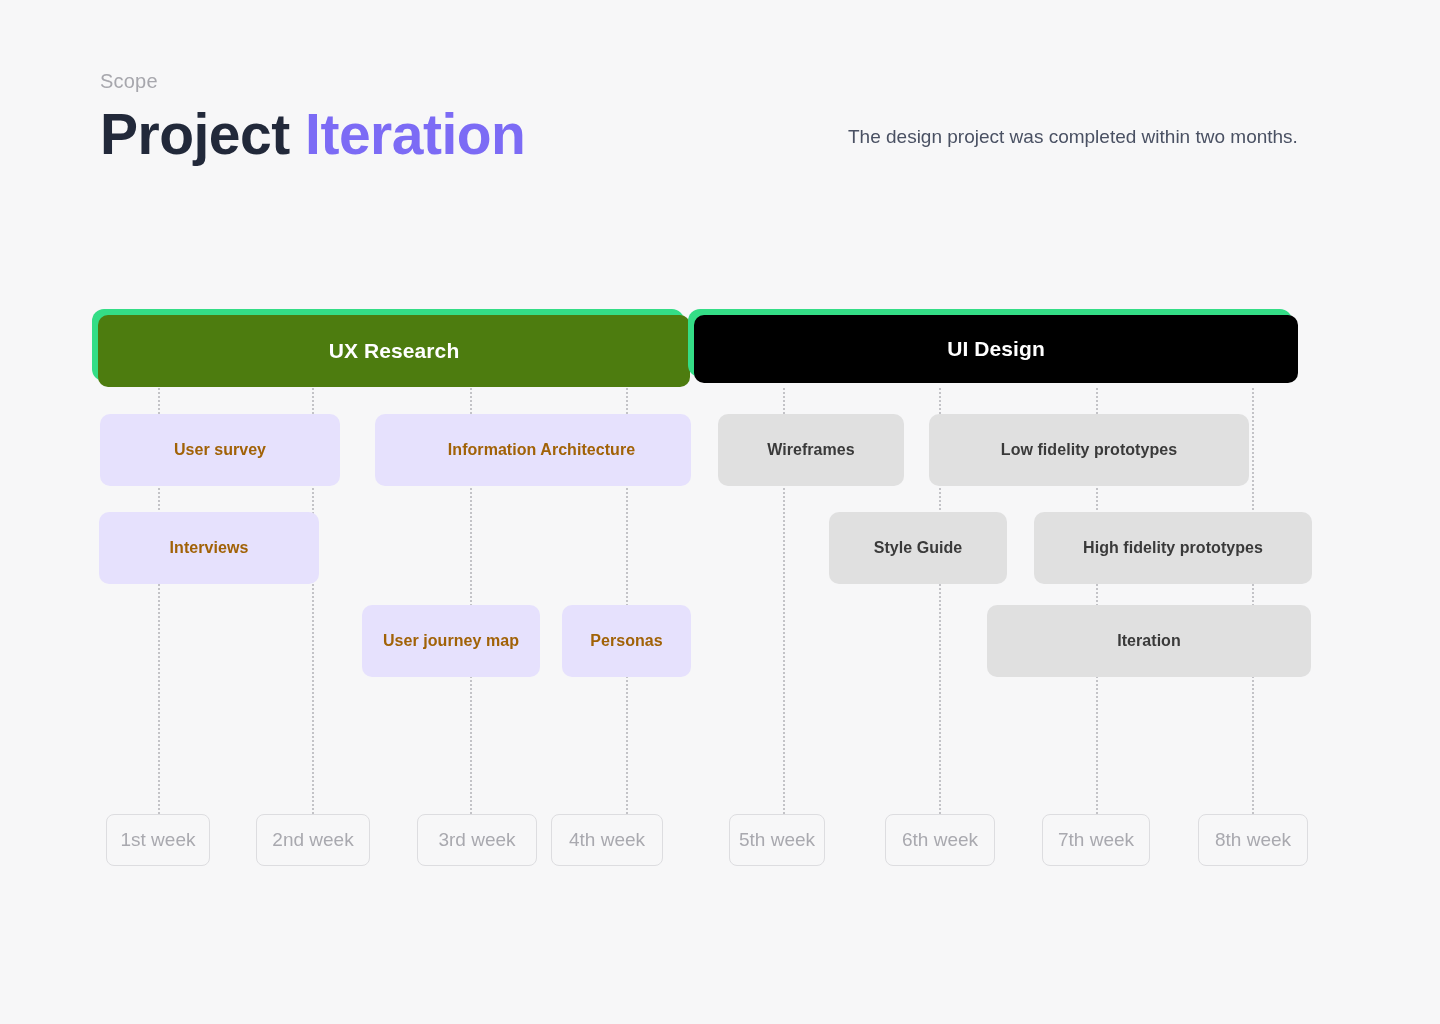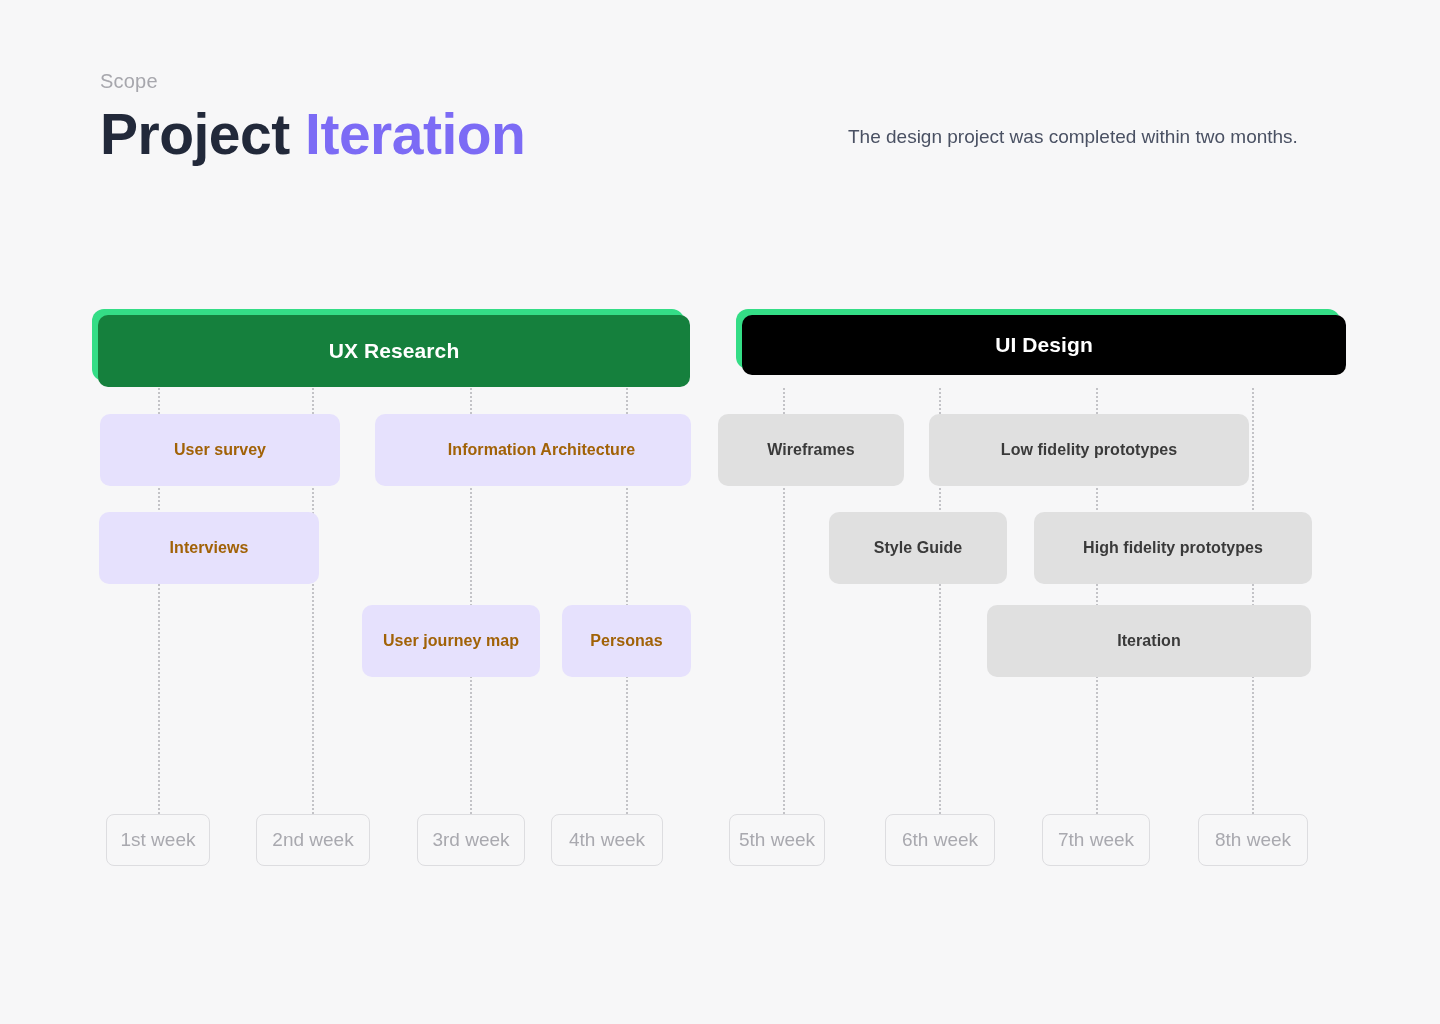--- a/index.html
+++ b/index.html
@@ -95,21 +95,21 @@
     bottom: 0;
     border-radius: 10px;
     display: flex;
     align-items: center;
     justify-content: center;
     color: #FFFFFF;
     font-size: 21px;
     font-weight: bold;
     letter-spacing: 0.1px;
   }
-  .phase.research .bar { background: #15803d; }
+  .phase.research .bar { background: #4d7c0f; }
   .phase.uidesign .bar { background: #000000; }
 
   
   .task {
     position: absolute;
     height: 72px;
     border-radius: 10px;
     display: flex;
     align-items: center;
     justify-content: center;
@@ -167,21 +167,21 @@
   <div class="gridline" style="left:783px;"></div>
   <div class="gridline" style="left:939px;"></div>
   <div class="gridline" style="left:1096px;"></div>
   <div class="gridline" style="left:1252px;"></div>
 
   <div class="phase research" style="left:92px; top:309px; width:598px; height:78px;">
     <div class="ring"></div>
     <div class="bar">UX Research</div>
   </div>
 
-  <div class="phase uidesign" style="left:736px; top:309px; width:610px; height:66px;">
+  <div class="phase uidesign" style="left:688px; top:309px; width:610px; height:74px;">
     <div class="ring"></div>
     <div class="bar">UI Design</div>
   </div>
 
   <div class="task purple" style="left:100px; top:414px; width:240px;">User survey</div>
   <div class="task purple" style="left:375px; top:414px; width:316px;padding-left:27px;">Information Architecture</div>
 
   <div class="task purple" style="left:99px; top:512px; width:220px;">Interviews</div>
 
   <div class="task purple" style="left:362px; top:605px; width:178px;">User journey map</div>
@@ -190,20 +190,20 @@
   <div class="task grey" style="left:718px; top:414px; width:186px;">Wireframes</div>
   <div class="task grey" style="left:929px; top:414px; width:320px;">Low fidelity prototypes</div>
 
   <div class="task grey" style="left:829px; top:512px; width:178px;">Style Guide</div>
   <div class="task grey" style="left:1034px; top:512px; width:278px;">High fidelity prototypes</div>
 
   <div class="task grey" style="left:987px; top:605px; width:324px;">Iteration</div>
 
   <div class="week" style="left:106px; width:104px;">1st week</div>
   <div class="week" style="left:256px; width:114px;">2nd week</div>
-  <div class="week" style="left:417px; width:108px;">3rd week</div>
+  <div class="week" style="left:417px; width:120px;">3rd week</div>
   <div class="week" style="left:551px; width:112px;">4th week</div>
   <div class="week" style="left:729px; width:96px;">5th week</div>
   <div class="week" style="left:885px; width:110px;">6th week</div>
   <div class="week" style="left:1042px; width:108px;">7th week</div>
   <div class="week" style="left:1198px; width:110px;">8th week</div>
 
 </div>
 
 </body></html>

